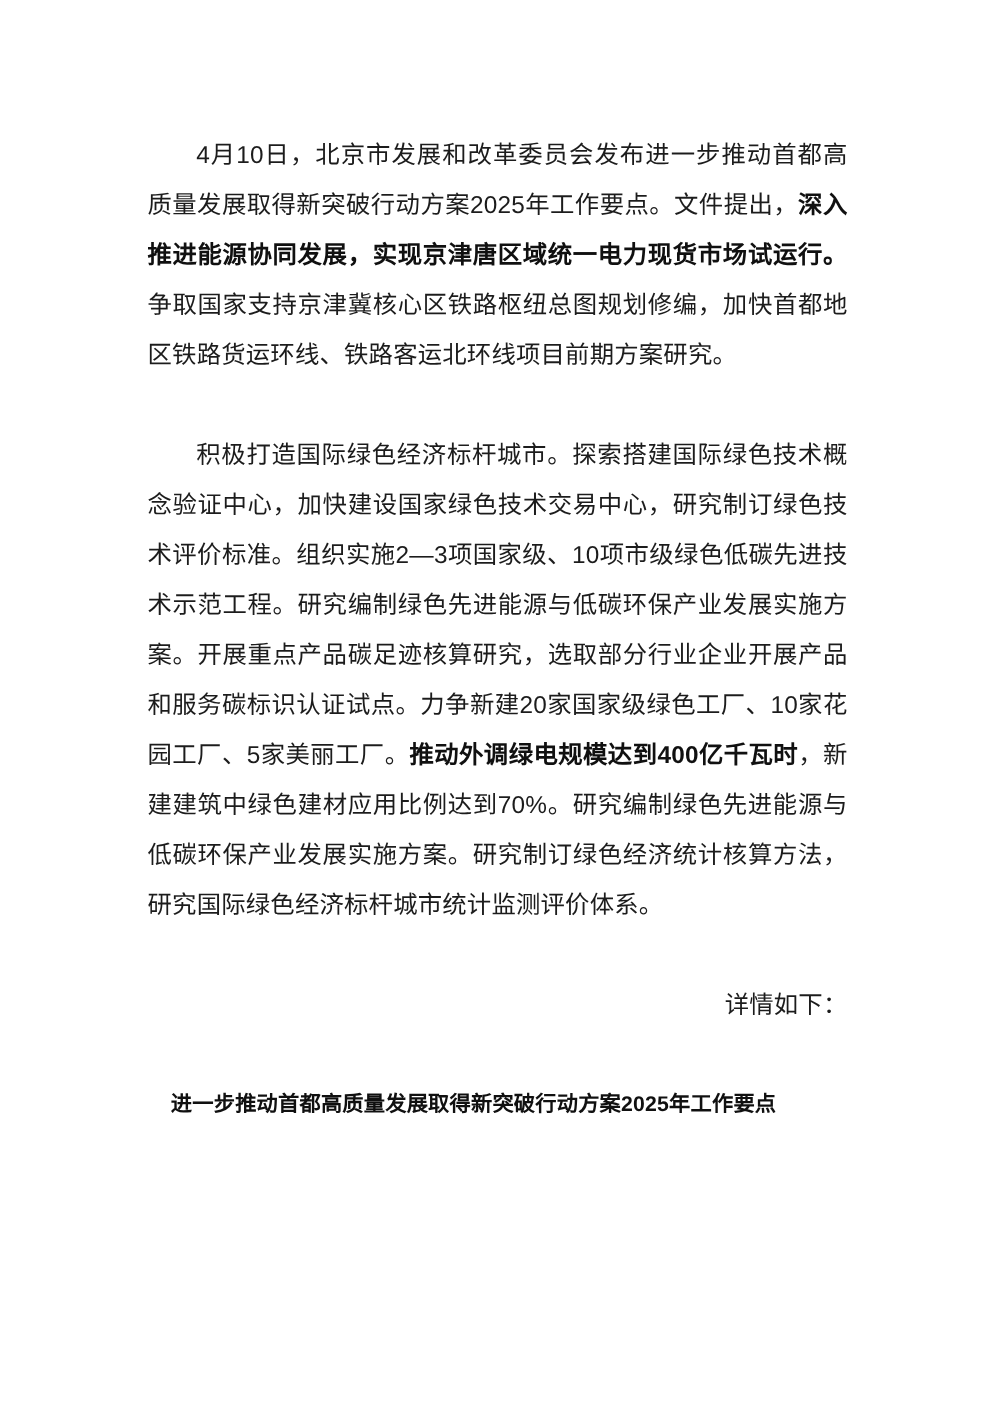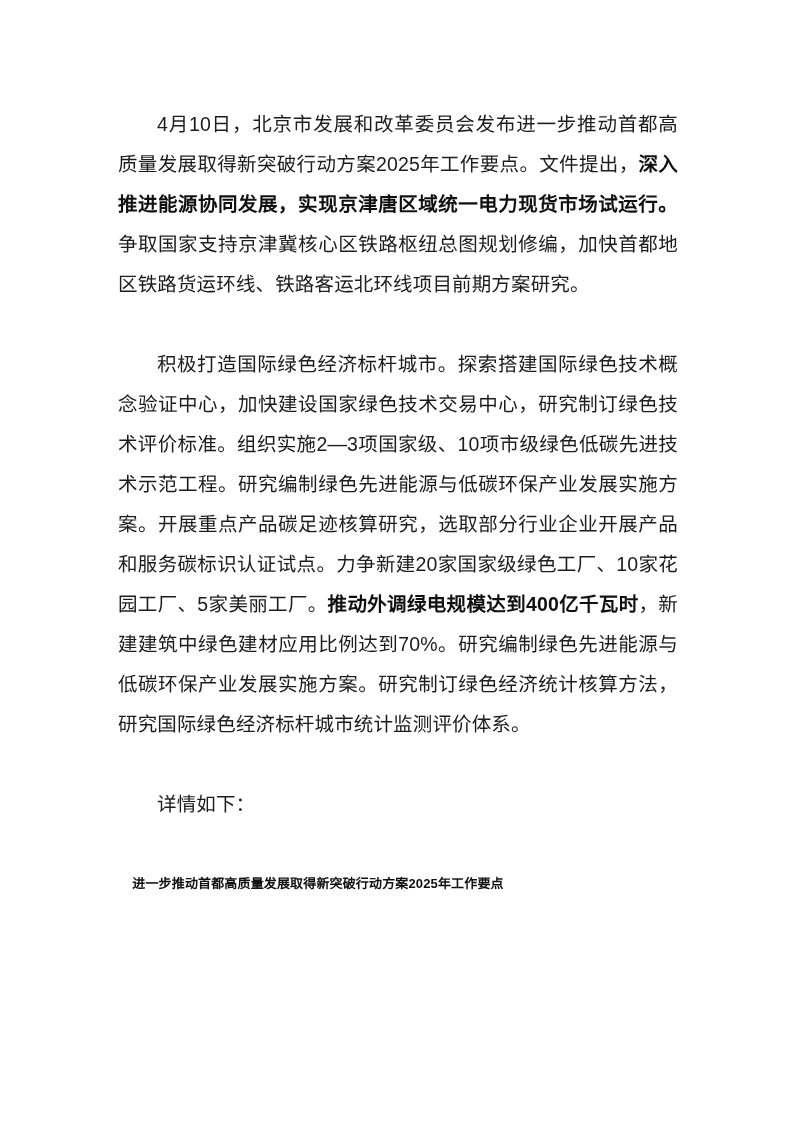--- a/index.html
+++ b/index.html
@@ -48,23 +48,24 @@
     color: #101010;
   }
   .lead-in {
     font-size: 19.5px;
     line-height: 40px;
     letter-spacing: 0.15px;
     text-indent: 2em;
     margin: 0;
     margin-top: 40px;
     color: #1c1c1c;
+    text-align: right;
   }
   .doc-heading {
-    font-size: 13px;
+    font-size: 17px;
     line-height: 40px;
     letter-spacing: 0.15px;
     font-weight: 700;
     text-indent: 1.1em;
     margin: 0;
     margin-top: 40px;
     color: #101010;
     white-space: nowrap;
   }
 </style>

